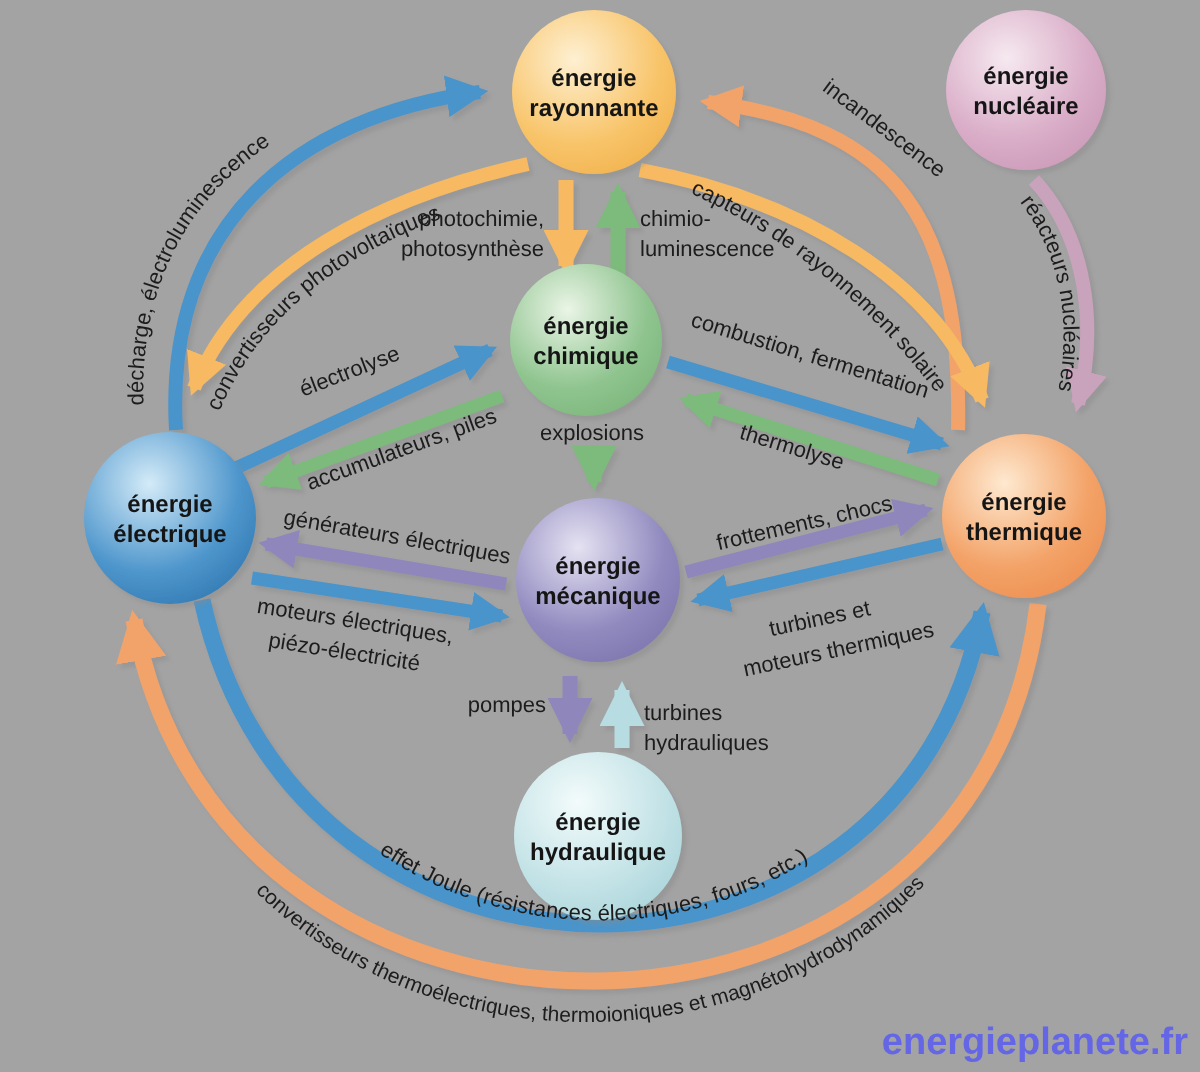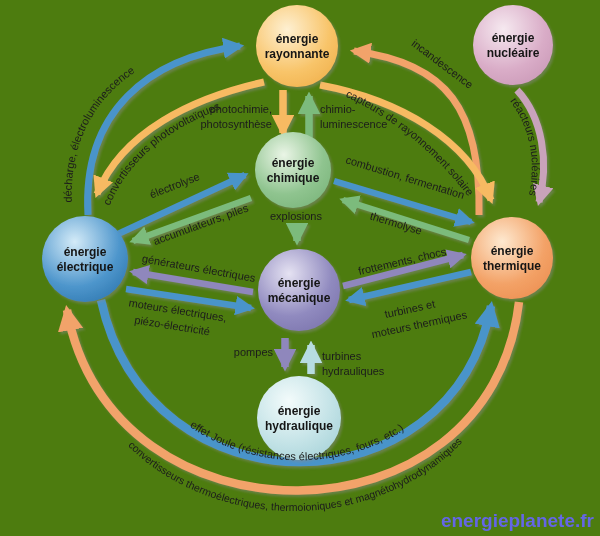--- a/index.html
+++ b/index.html
@@ -1,16 +1,16 @@
 <!DOCTYPE html>
 <html><head>
 <meta charset="utf-8">
 <style>
   html,body{margin:0;padding:0;background:#fff;}
-  .stage{position:relative;width:600px;height:536px;background:#4d7c0f;overflow:hidden;
+  .stage{position:relative;width:600px;height:536px;background:#a3a3a3;overflow:hidden;
          font-family:"Liberation Sans",sans-serif;}
   svg{display:block;}
   .lbl{font-family:"Liberation Sans",sans-serif;font-size:11px;fill:#1c1c1c;}
   .lbl-sm{font-family:"Liberation Sans",sans-serif;font-size:10.5px;fill:#1c1c1c;}
   .node-label{font-family:"Liberation Sans",sans-serif;font-size:12px;font-weight:bold;fill:#151515;}
   .watermark{font-family:"Liberation Sans",sans-serif;font-size:19px;font-weight:bold;}
 </style>
 </head>
 <body>
 

